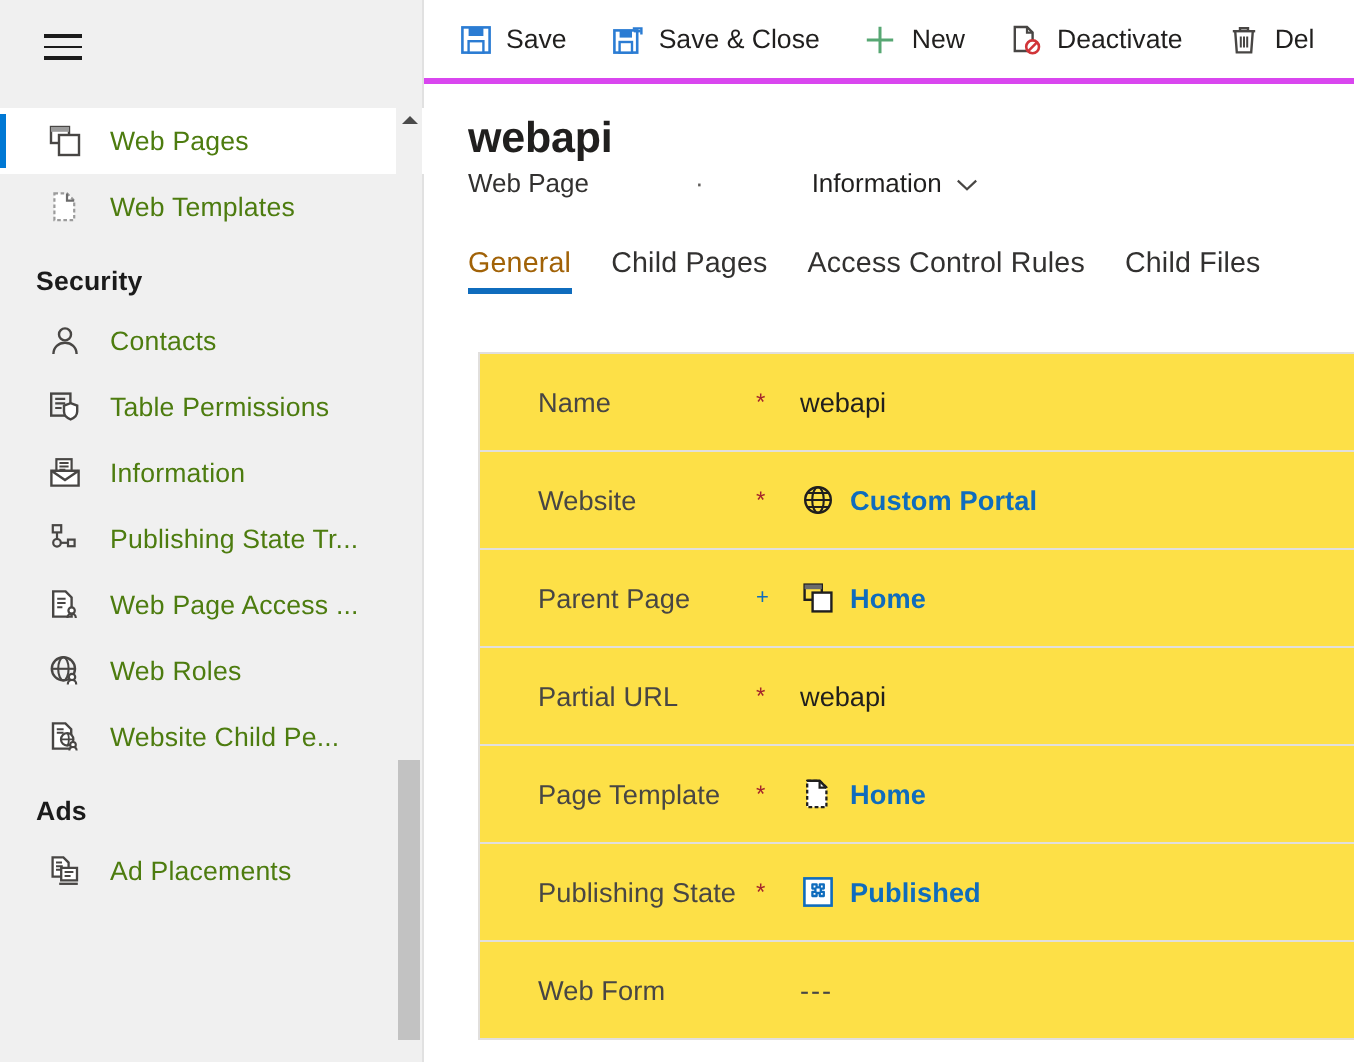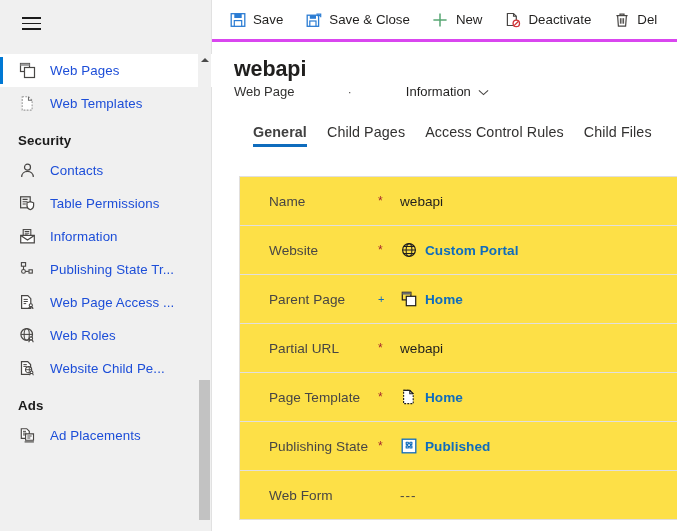--- a/index.html
+++ b/index.html
@@ -61,25 +61,25 @@
     overflow: hidden;
   }
   .nav-list {
     padding-top: 7px;
   }
   .nav-item {
     position: relative;
     display: flex;
     align-items: center;
     height: 33px;
-    padding-left: 18px;
+    padding-left: 23px;
     box-sizing: border-box;
     cursor: pointer;
     font-size: 13.3px;
-    color: #1d4ed8;
+    color: #4d7c0f;
   }
   .nav-item.selected {
     background: #ffffff;
   }
   .nav-item.selected::before {
     content: "";
     position: absolute;
     left: 0;
     top: 3px;
     bottom: 3px;
@@ -238,23 +238,22 @@
   .tab {
     position: relative;
     font-size: 14.3px;
     color: #323130;
     margin-right: 20px;
     padding-bottom: 7px;
     cursor: pointer;
     letter-spacing: 0.1px;
   }
   .tab.active {
-    font-weight: 700;
-    color: #404040;
-    margin-left: 19px;
+    font-weight: 400;
+    color: #a16207;
   }
   .tab.active::after {
     content: "";
     position: absolute;
     left: 0;
     right: 0;
     bottom: 0;
     height: 3px;
     background: #0f6cbd;
   }

